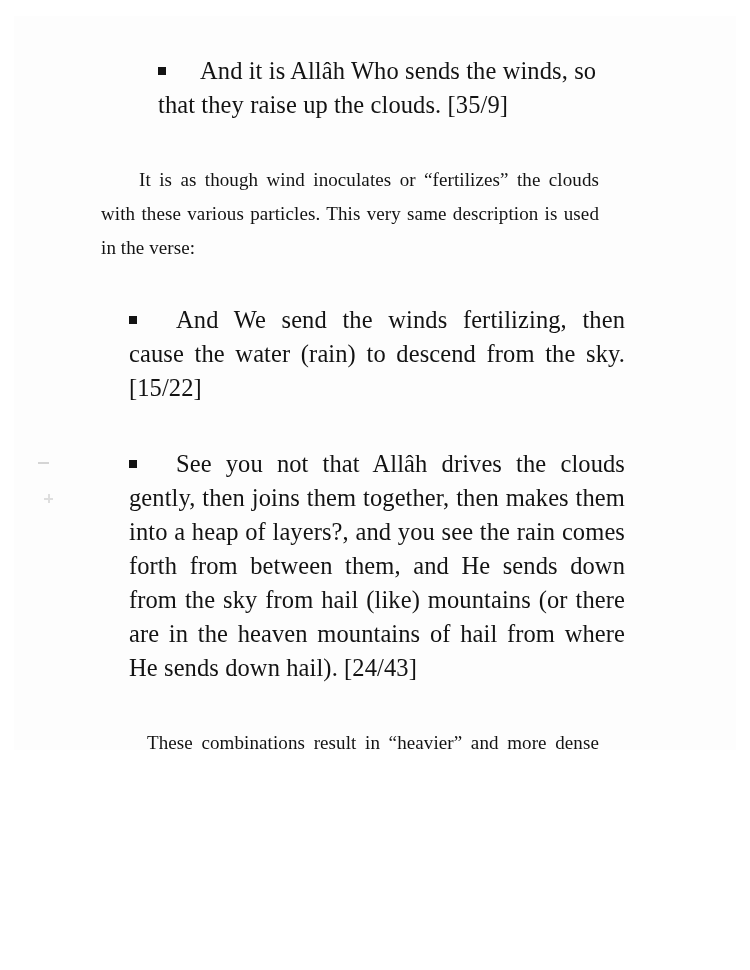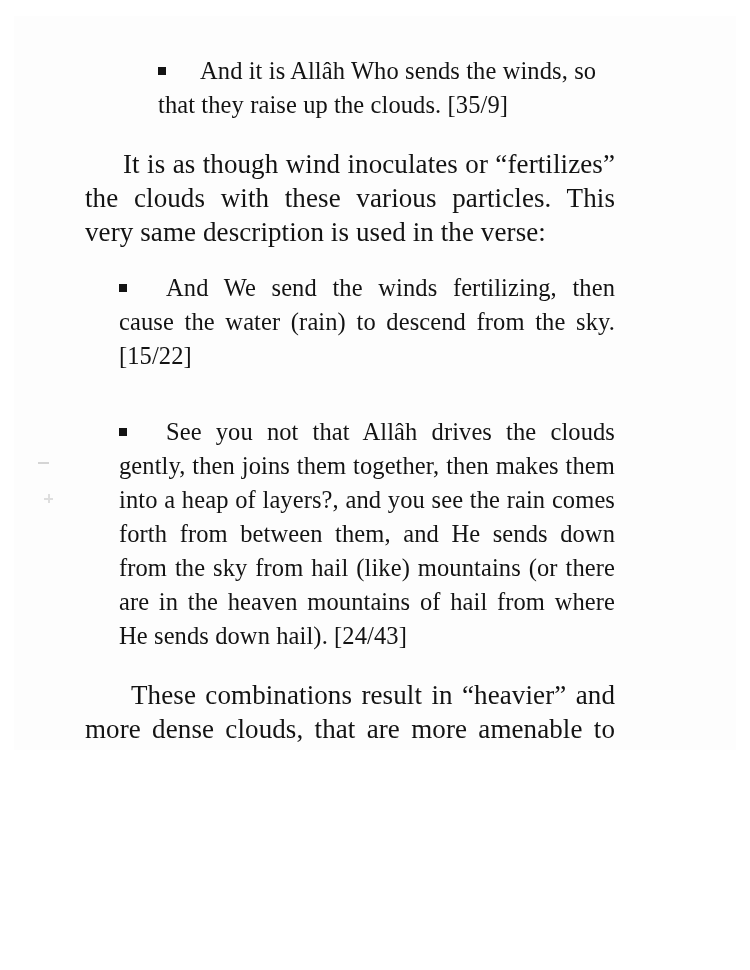--- a/index.html
+++ b/index.html
@@ -31,22 +31,22 @@
     pointer-events: none;
   }
   .content {
     position: absolute;
     left: 85px;
     top: 54px;
     width: 530px;
   }
   
   .para {
-    margin: 0;
-    font-size: 27px;
+    margin: 16px;
+    font-size: 19px;
     line-height: 34px;
     text-align: justify;
     text-justify: inter-word;
     letter-spacing: 0.1px;
   }
   .para.indent-sm { text-indent: 38px; }
   .para.indent-lg { text-indent: 46px; }
 
   .gap-a { height: 25px; }
   .gap-b { height: 22px; }
@@ -73,21 +73,21 @@
     display: block;
     text-indent: 47px;
   }
   
   .quote.deep {
     margin-left: 73px;
     width: 457px;
   }
   .quote.deep .qtext { text-indent: 42px; }
   .quote.shallow {
-    margin-left: 34px;
+    margin-left: 44px;
     width: 496px;
   }
 
   
   .quote .last-line,
   .para .last-line {
     text-align: left;
   }
 
   

